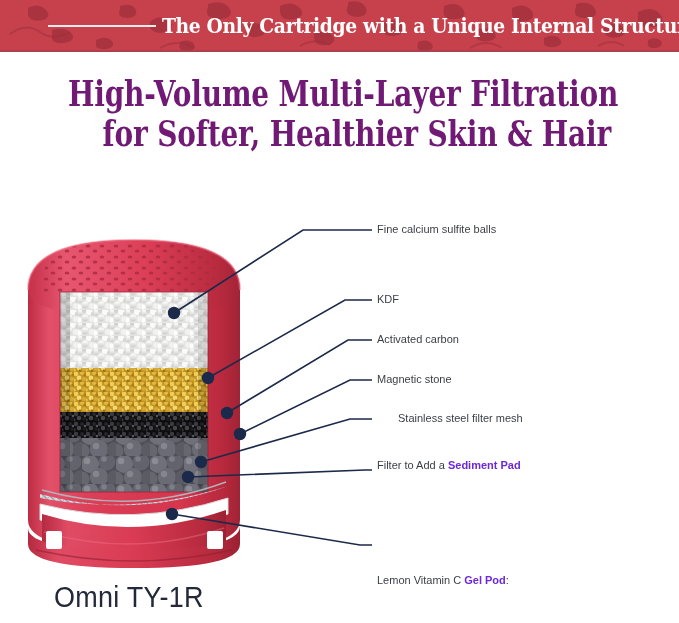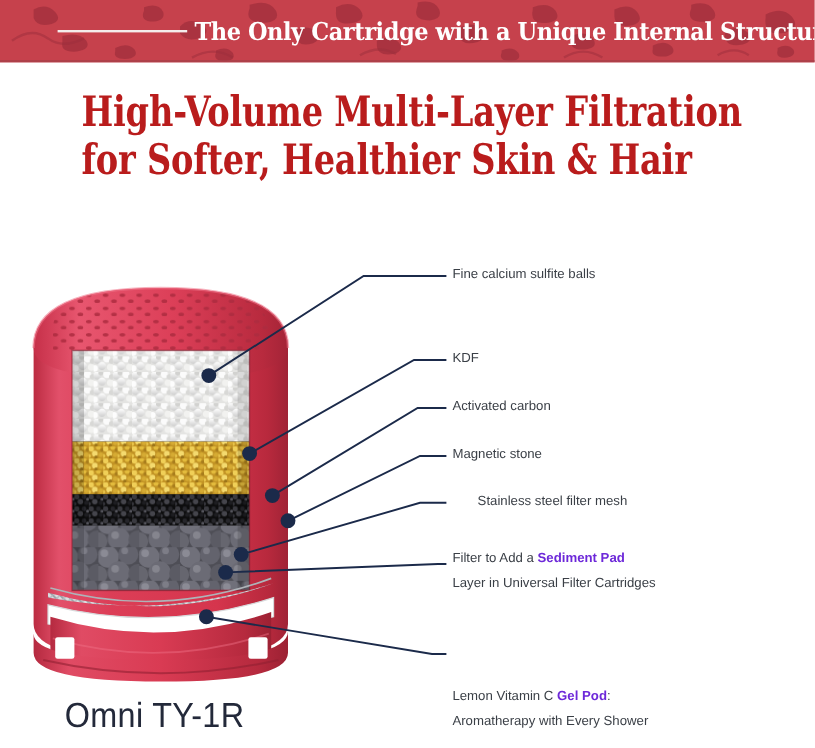--- a/index.html
+++ b/index.html
@@ -60,22 +60,22 @@
     background: #a5404a;
     opacity: .75;
   }
 
   
   #headline {
     position: absolute;
     left: 0;
     top: 74px;
     width: 679px;
-    text-align: left;
-    color: #b91c1c;
+    text-align: right;
+    color: #701a75;
     font-family: "DejaVu Serif", serif;
     font-weight: bold;
   }
   #headline .hl {
     display: block;
     font-size: 35px;
     line-height: 40px;
     letter-spacing: -0.2px;
     white-space: nowrap;
     transform: scaleX(0.80);
@@ -357,21 +357,19 @@
 <div class="callout" style="left:377px; top:369px;">
   <span>Magnetic stone</span>
 </div>
 
 <div class="callout" style="left:377px; top:408px;margin-left:21px;">
   <span>Stainless steel filter mesh</span>
 </div>
 
 <div class="callout" style="left:377px; top:455px;">
   <span>Filter to Add a </span><span class="hi">Sediment Pad</span>
-  <span class="ln2">Layer in Universal Filter Cartridges</span>
 </div>
 
 <div class="callout" style="left:377px; top:530px;margin-top:40px;">
   <span>Lemon Vitamin C </span><span class="hi">Gel Pod</span><span>:</span>
-  <span class="ln2">Aromatherapy with Every Shower</span>
 </div>
 
 <div id="product-name">Omni TY-1R</div>
 
 </body></html>

